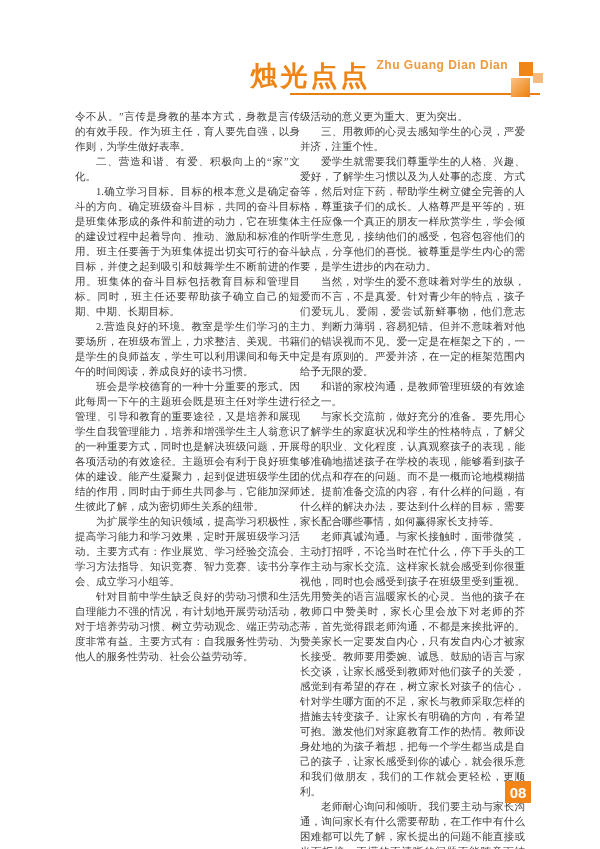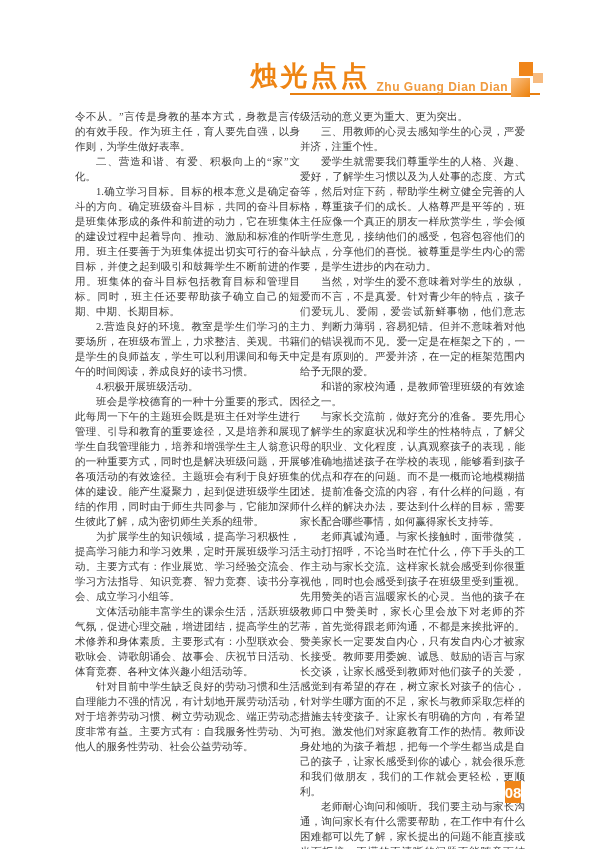--- a/index.html
+++ b/index.html
@@ -8,21 +8,21 @@
     width:600px;height:849px;
     margin:0 auto;
     background:#ffffff;
     overflow:hidden;
     font-family:"Liberation Serif","DejaVu Serif",serif;
   }
   
   .header{position:absolute;top:0;left:0;width:600px;height:105px;}
   .header-title-group{
     position:absolute;top:58px;right:92px;
-    display:flex;align-items:flex-end;gap:6px;
+    display:flex;align-items:flex-start;gap:6px;
     white-space:nowrap;
   }
   .title{
     color:#ee8413;
     font-size:27px;
     font-weight:bold;
     letter-spacing:3px;
     font-family:"Liberation Sans","DejaVu Sans",sans-serif;
   }
   .subtitle{
@@ -53,21 +53,21 @@
     color:#3b3b3b;
     font-size:10.5px;
     line-height:15px;
     text-align:justify;
     text-justify:inter-ideograph;
   }
   .para.indent{text-indent:2em;}
   
   .page-number{
     position:absolute;left:505px;top:781px;
-    width:16px;height:22px;
+    width:26px;height:22px;
     background:#f08519;
     color:#ffffff;
     font-family:"Liberation Sans","DejaVu Sans",sans-serif;
     font-size:15px;font-weight:bold;
     display:flex;align-items:center;justify-content:center;
   }
 </style>
 </head>
 <body>
 
@@ -85,24 +85,22 @@
       <span class="sq sq3"></span>
     </div>
   </div>
 
   <div class="columns">
     <div class="column">
         <p class="para">令不从。”言传是身教的基本方式，身教是言传的有效手段。作为班主任，育人要先自强，以身作则，为学生做好表率。</p>
         <p class="para indent">二、营造和谐、有爱、积极向上的“家”文化。</p>
         <p class="para indent">1.确立学习目标。目标的根本意义是确定奋斗的方向。确定班级奋斗目标，共同的奋斗目标是班集体形成的条件和前进的动力，它在班集体的建设过程中起着导向、推动、激励和标准的作用。班主任要善于为班集体提出切实可行的奋斗目标，并使之起到吸引和鼓舞学生不断前进的作用。班集体的奋斗目标包括教育目标和管理目标。同时，班主任还要帮助孩子确立自己的短期、中期、长期目标。</p>
         <p class="para indent">2.营造良好的环境。教室是学生们学习的主要场所，在班级布置上，力求整洁、美观。书籍是学生的良师益友，学生可以利用课间和每天中午的时间阅读，养成良好的读书习惯。</p>
-        <p class="para indent">4.积极开展班级活动。</p>
         <p class="para indent">班会是学校德育的一种十分重要的形式。因此每周一下午的主题班会既是班主任对学生进行管理、引导和教育的重要途径，又是培养和展现学生自我管理能力，培养和增强学生主人翁意识的一种重要方式，同时也是解决班级问题，开展各项活动的有效途径。主题班会有利于良好班集体的建设。能产生凝聚力，起到促进班级学生团结的作用，同时由于师生共同参与，它能加深师生彼此了解，成为密切师生关系的纽带。</p>
         <p class="para indent">为扩展学生的知识领域，提高学习积极性，提高学习能力和学习效果，定时开展班级学习活动。主要方式有：作业展览、学习经验交流会、学习方法指导、知识竞赛、智力竞赛、读书分享会、成立学习小组等。</p>
-        <p class="para indent">文体活动能丰富学生的课余生活，活跃班级气氛，促进心理交融，增进团结，提高学生的艺术修养和身体素质。主要形式有：小型联欢会、歌咏会、诗歌朗诵会、故事会、庆祝节日活动、体育竞赛、各种文体兴趣小组活动等。</p>
         <p class="para indent">针对目前中学生缺乏良好的劳动习惯和生活自理能力不强的情况，有计划地开展劳动活动，对于培养劳动习惯、树立劳动观念、端正劳动态度非常有益。主要方式有：自我服务性劳动、为他人的服务性劳动、社会公益劳动等。</p>
       </div>
     <div class="column">
         <p class="para">级活动的意义更为重大、更为突出。</p>
         <p class="para indent">三、用教师的心灵去感知学生的心灵，严爱并济，注重个性。</p>
         <p class="para indent">爱学生就需要我们尊重学生的人格、兴趣、爱好，了解学生习惯以及为人处事的态度、方式等，然后对症下药，帮助学生树立健全完善的人格，尊重孩子们的成长。人格尊严是平等的，班主任应像一个真正的朋友一样欣赏学生，学会倾听学生意见，接纳他们的感受，包容包容他们的缺点，分享他们的喜悦。被尊重是学生内心的需要，是学生进步的内在动力。</p>
         <p class="para indent">当然，对学生的爱不意味着对学生的放纵，爱而不言，不是真爱。针对青少年的特点，孩子们爱玩儿、爱闹，爱尝试新鲜事物，他们意志力、判断力薄弱，容易犯错。但并不意味着对他们的错误视而不见。爱一定是在框架之下的，一定是有原则的。严爱并济，在一定的框架范围内给予无限的爱。</p>
         <p class="para indent">和谐的家校沟通，是教师管理班级的有效途径之一。</p>
         <p class="para indent">与家长交流前，做好充分的准备。要先用心了解学生的家庭状况和学生的性格特点，了解父母的职业、文化程度，认真观察孩子的表现，能够准确地描述孩子在学校的表现，能够看到孩子的优点和存在的问题。而不是一概而论地模糊描述。提前准备交流的内容，有什么样的问题，有什么样的解决办法，要达到什么样的目标，需要家长配合哪些事情，如何赢得家长支持等。</p>
         <p class="para indent">老师真诚沟通。与家长接触时，面带微笑，主动打招呼，不论当时在忙什么，停下手头的工作主动与家长交流。这样家长就会感受到你很重视他，同时也会感受到孩子在班级里受到重视。先用赞美的语言温暖家长的心灵。当他的孩子在教师口中赞美时，家长心里会放下对老师的芥蒂，首先觉得跟老师沟通，不都是来挨批评的。赞美家长一定要发自内心，只有发自内心才被家长接受。教师要用委婉、诚恳、鼓励的语言与家长交谈，让家长感受到教师对他们孩子的关爱，感觉到有希望的存在，树立家长对孩子的信心，针对学生哪方面的不足，家长与教师采取怎样的措施去转变孩子。让家长有明确的方向，有希望可抱。激发他们对家庭教育工作的热情。教师设身处地的为孩子着想，把每一个学生都当成是自己的孩子，让家长感受到你的诚心，就会很乐意和我们做朋友，我们的工作就会更轻松，更顺利。</p>

